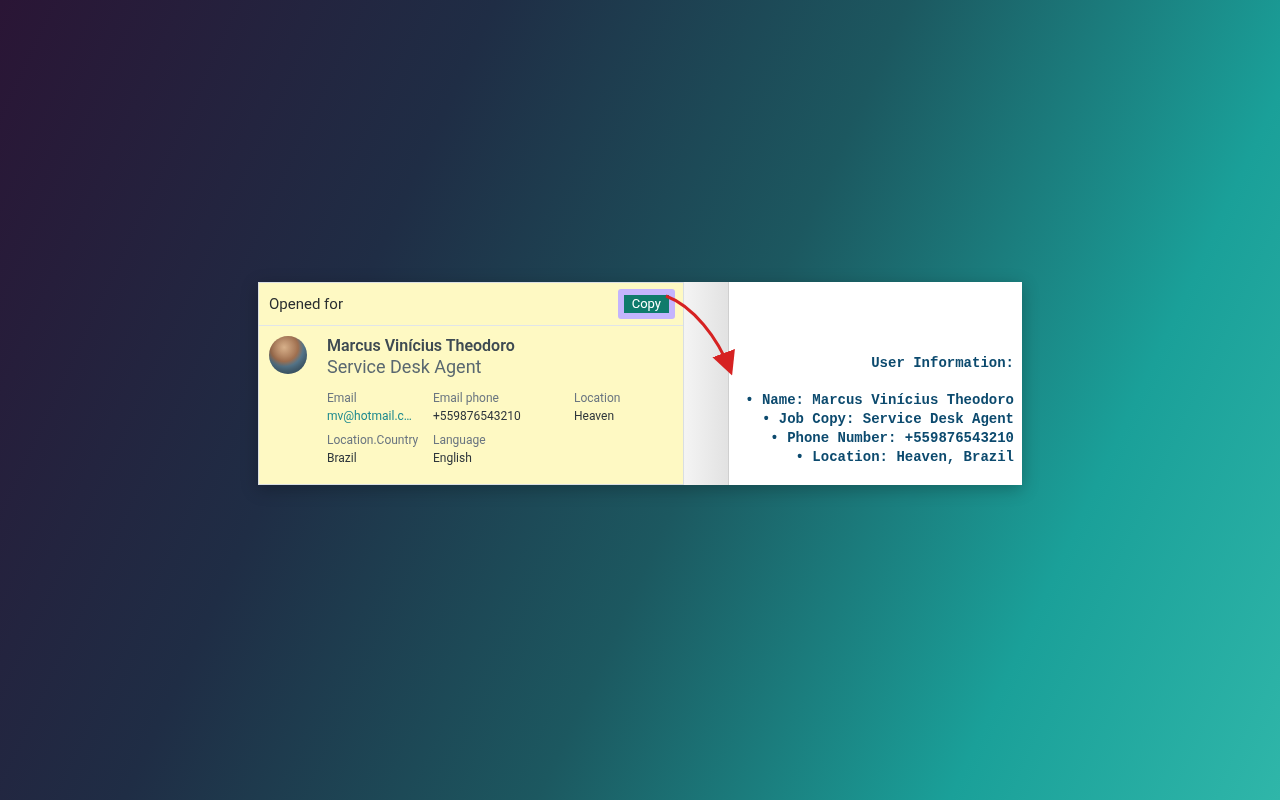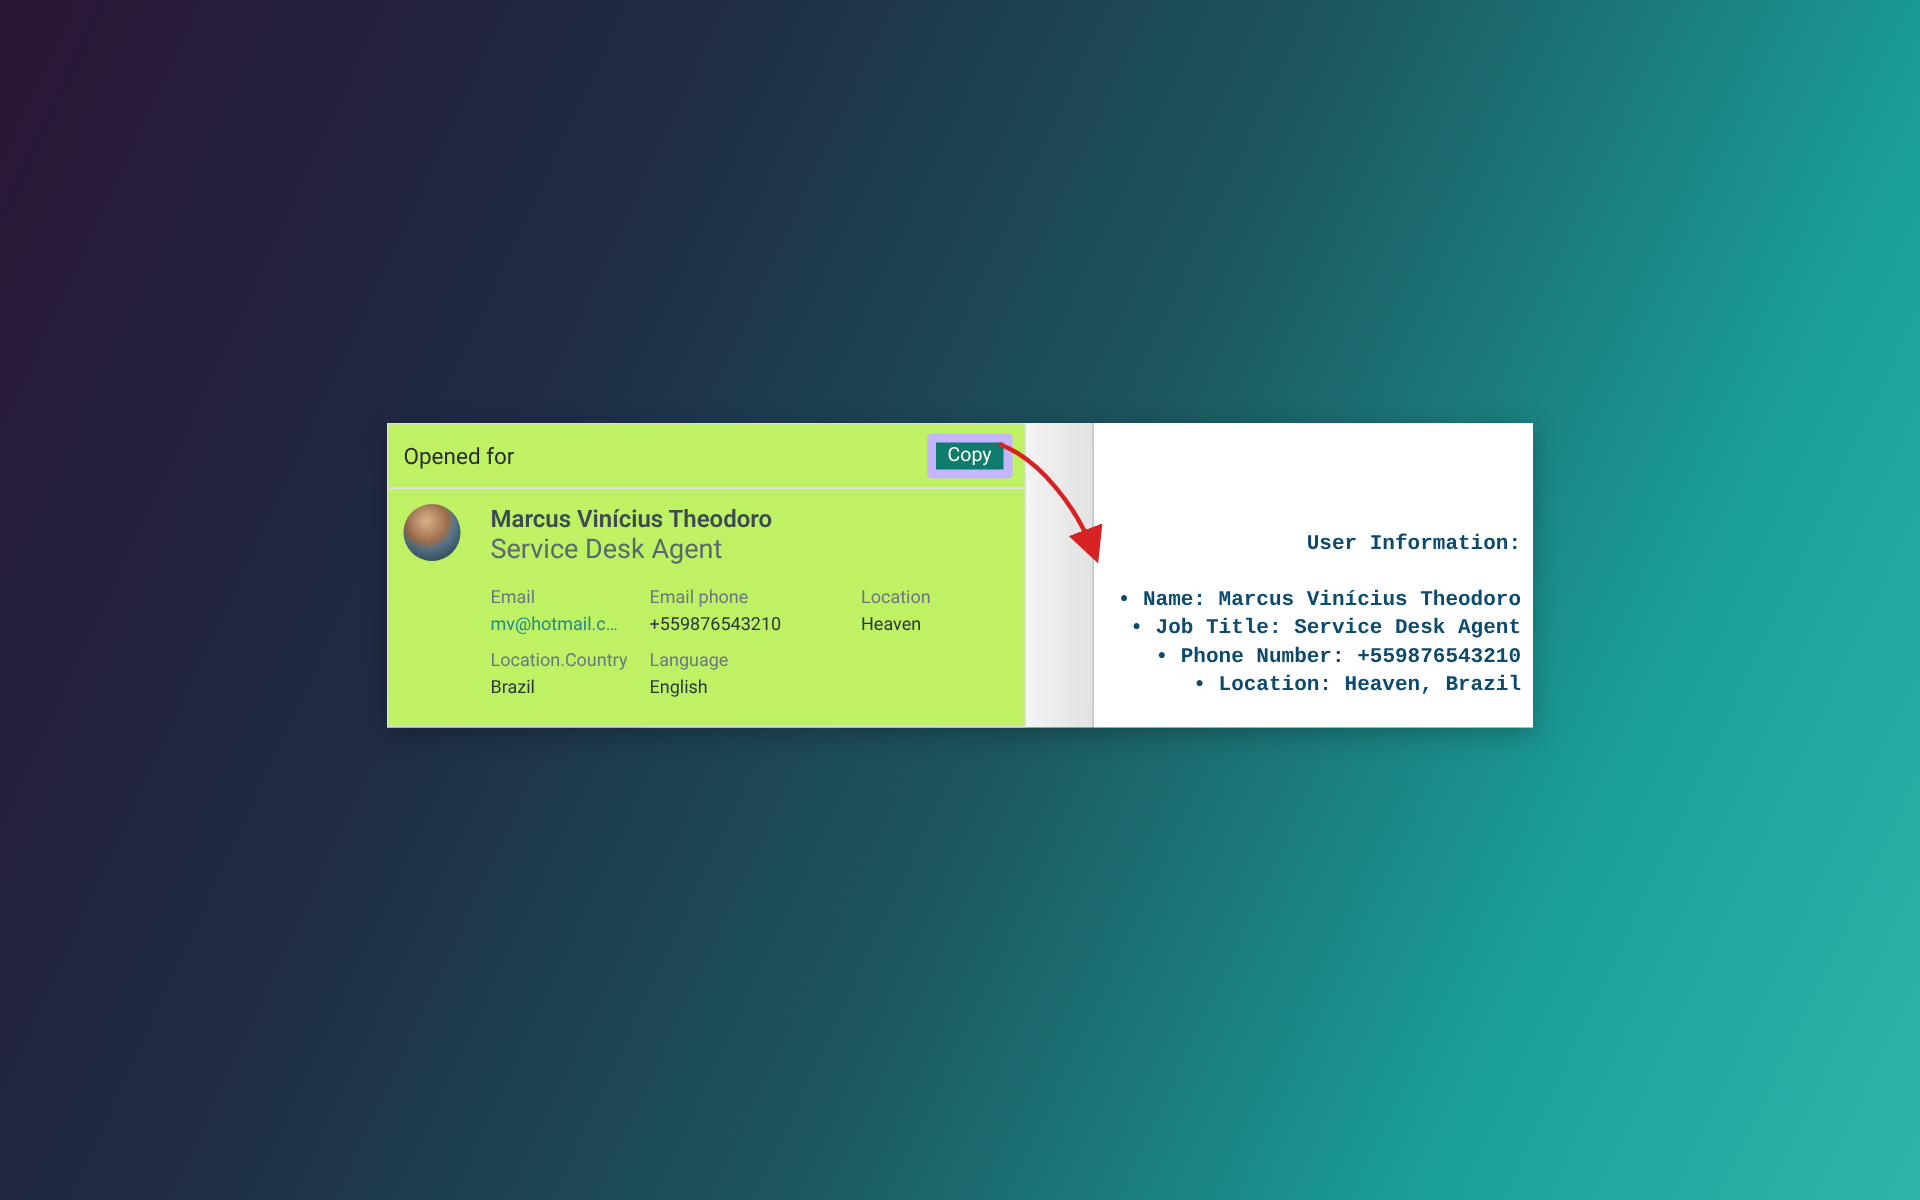--- a/index.html
+++ b/index.html
@@ -16,21 +16,21 @@
       top: 282px;
       left: 258px;
       width: 764px;
       height: 203px;
       display: flex;
       box-shadow: 0 4px 16px rgba(0,0,0,0.25);
     }
     .left-panel {
       width: 426px;
       height: 100%;
-      background: #bef264;
+      background: #fef9c3;
       border: 1px solid #d9dee2;
       display: flex;
       flex-direction: column;
     }
     .card-header {
       display: flex;
       justify-content: space-between;
       align-items: center;
       padding: 6px 8px 6px 10px;
       border-bottom: 1px solid #e1e5e9;
@@ -162,21 +162,21 @@
         </div>
       </div>
     </div>
   </div>
 
   <div class="gap-zone"></div>
 
   <div class="right-panel">
     <div class="right-heading">User Information:</div>
     <div class="bullet-line">• Name: Marcus Vinícius Theodoro</div>
-    <div class="bullet-line">• Job Title: Service Desk Agent</div>
+    <div class="bullet-line">• Job Copy: Service Desk Agent</div>
     <div class="bullet-line">• Phone Number: +559876543210</div>
     <div class="bullet-line">• Location: Heaven, Brazil</div>
   </div>
 
 </div>
 
 <svg class="arrow-svg" width="90" height="110">
   <defs>
     <marker id="arrowhead" markerWidth="8" markerHeight="8" refX="6" refY="4" orient="auto">
       <path d="M0,0 L8,4 L0,8 Z" fill="#d62222"></path>

